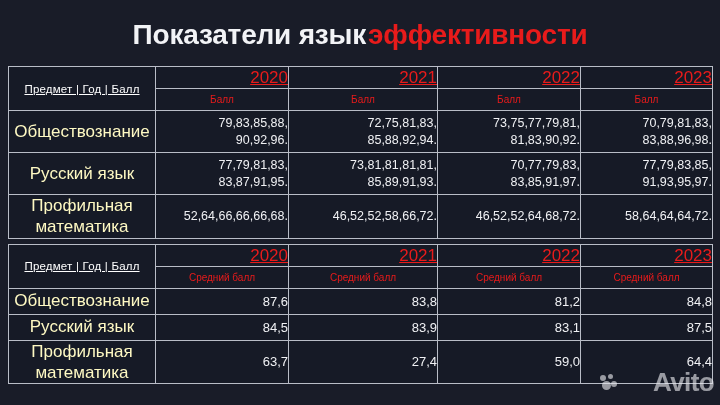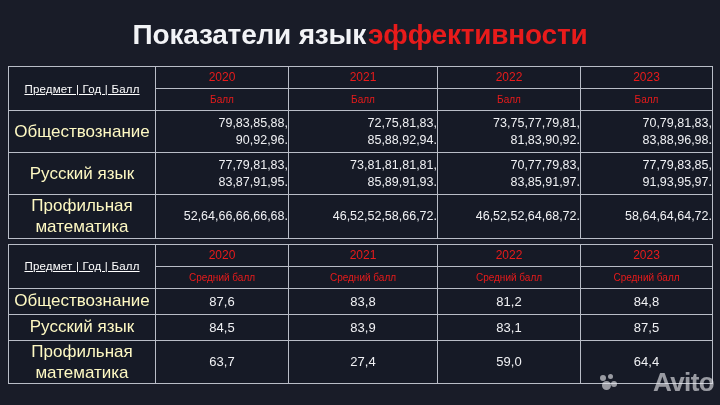--- a/index.html
+++ b/index.html
@@ -77,24 +77,25 @@
     font-weight: bold;
     text-align: center;
     padding: 4px 2px;
     letter-spacing: 0.2px;
     text-decoration: underline;
   }
 
   .hdr-year {
     color: #e81b1b;
     font-weight: bold;
-    font-size: 12px;
-    text-align: center;
+    font-size: 17px;
+    text-align: right;
     height: 21px;
     line-height: 21px;
+    text-decoration: underline;
   }
 
   .hdr-sub {
     color: #e81b1b;
     font-weight: bold;
     font-size: 10px;
     text-align: center;
     height: 21px;
     line-height: 21px;
   }
@@ -122,21 +123,21 @@
   .t1 .row-tall td { height: 42px; }
   .t1 .row-math td { height: 38px; }
 
   
   .t2 .row-avg td { height: 26px; }
   .t2 .row-avg-math td { height: 40px; }
 
   .avg-cell {
     color: #f0f1f4;
     font-size: 13px;
-    text-align: center;
+    text-align: right;
   }
 
   .avg-math {
     vertical-align: bottom;
     padding-bottom: 3px;
   }
 
   .gap { height: 5px; }
 
   

